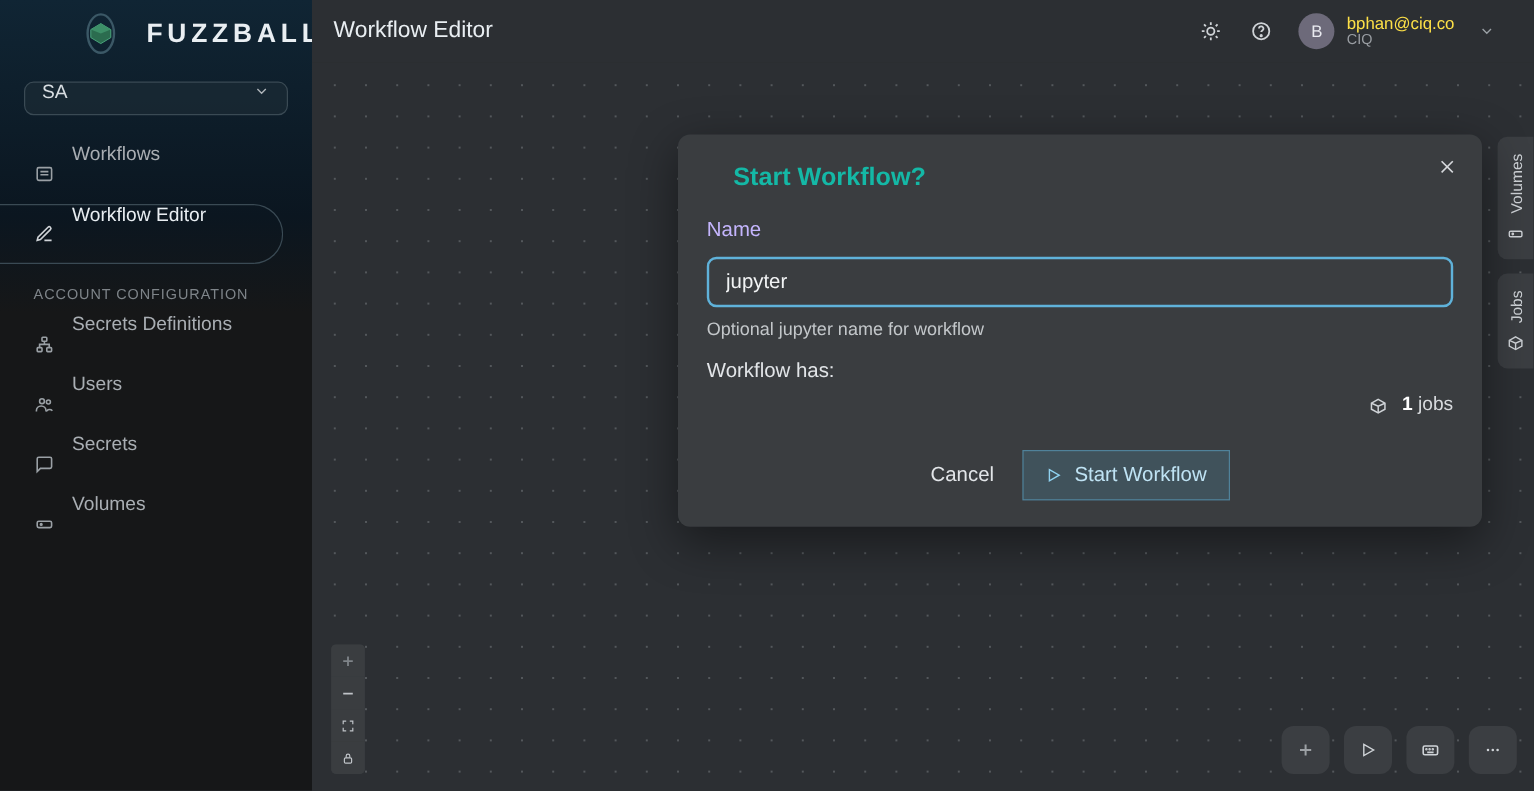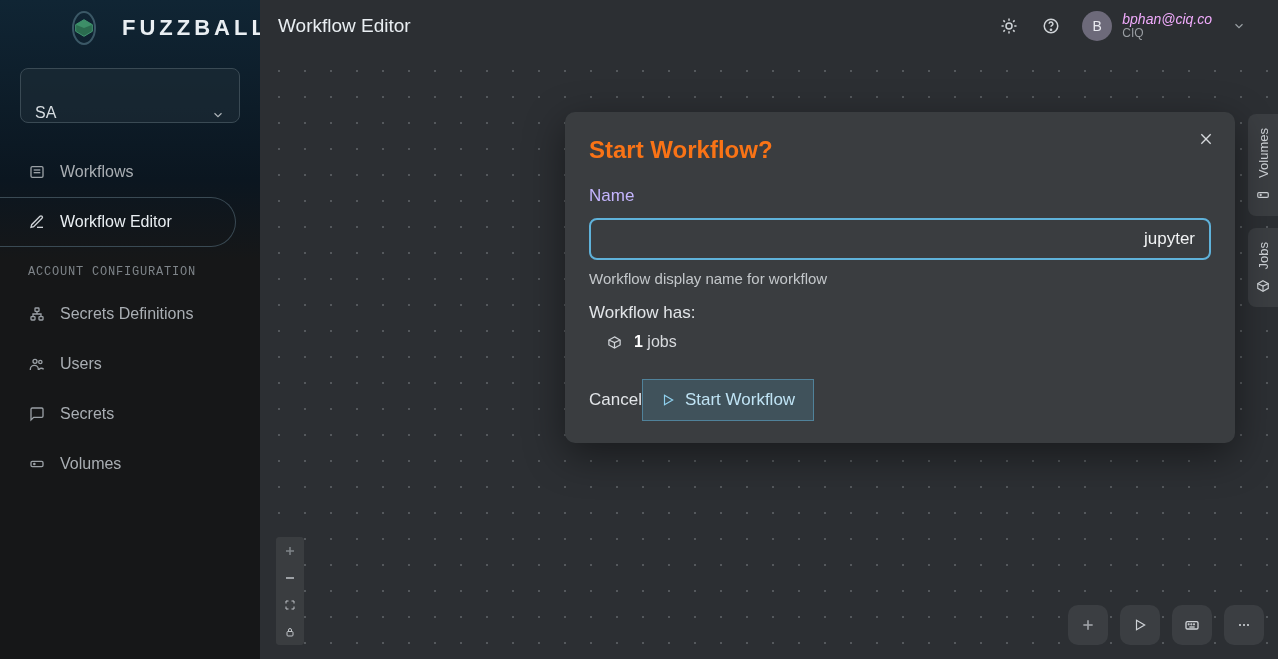--- a/index.html
+++ b/index.html
@@ -16,63 +16,63 @@
   }
   *{box-sizing:border-box;font-family:"Segoe UI",Arial,Helvetica,sans-serif;}
   html,body{margin:0;padding:0;width:1278px;height:659px;overflow:hidden;background:var(--bg);color:var(--text);}
   .app{display:flex;width:100%;height:100%;}
   
   .sidebar{width:260px;height:100%;background:linear-gradient(180deg,#102534 0%,#0b1620 180px,#161718 260px,#161718 100%);position:relative;}
   .logo-row{display:flex;align-items:center;gap:26px;padding:8px 2px 4px 28px;height:52px;margin-left:44px;}
   .logo-circ{width:34px;height:34px;border-radius:50%;border:2px solid #3b5866;display:flex;align-items:center;justify-content:center;}
   .logo-circ svg{width:20px;height:20px;}
   .logo-text{font-size:22px;font-weight:600;letter-spacing:4px;color:#e9eef2;}
-  .project-select{margin:16px 20px 24px 20px;height:55px;border:1px solid #3a4a54;border-radius:8px;background:rgba(30,45,55,.6);display:flex;align-items:flex-end;padding:0 14px;color:#d7dde1;}
+  .project-select{margin:16px 20px 24px 20px;height:28px;border:1px solid #3a4a54;border-radius:8px;background:rgba(30,45,55,.6);display:flex;align-items:flex-start;padding:0 14px;color:#d7dde1;}
   .project-select span{flex:1;font-size:16px;}
   .nav{display:flex;flex-direction:column;}
-  .nav-item{display:flex;align-items:center;gap:14px;padding:0 20px 0 28px;height:50px;color:var(--muted);font-size:16px;cursor:pointer;border-radius:0;}
+  .nav-item{display:flex;gap:14px;padding:0 20px 0 28px;height:50px;color:var(--muted);font-size:16px;cursor:pointer;border-radius:0;}
   .nav-item .ico{width:18px;display:flex;justify-content:center;align-items:center;}
   .nav-item.active{border:1px solid #3a4a54;border-left:none;border-top-right-radius:26px;border-bottom-right-radius:26px;color:#e9eef2;margin-right:24px;height:50px;}
-  .section-label{padding:18px 28px 10px;font-size:12px;letter-spacing:.8px;color:#7e8489;font-family:Liberation Mono, monospace;}
+  .section-label{padding:18px 28px 10px;font-size:12px;letter-spacing:.8px;color:#7e8489;}
   
   .main{flex:1;position:relative;display:flex;flex-direction:column;}
   .topbar{height:52px;display:flex;align-items:center;padding:0 18px;background:var(--bg);}
   .page-title{font-size:19px;color:#e9eef2;}
   .topbar-spacer{flex:1;}
   .top-ico{width:34px;height:34px;display:flex;align-items:center;justify-content:center;color:#cfd3d7;margin:0 4px;border-radius:50%;}
   .avatar{width:30px;height:30px;border-radius:50%;background:#6d6a7a;color:#e9eaf0;display:flex;align-items:center;justify-content:center;font-size:14px;margin-left:10px;margin-right:10px;}
   .userbox{display:flex;flex-direction:column;line-height:1.15;margin-right:6px;}
-  .userbox .email{font-size:14px;color:#f0abfc;font-style:italic;}
+  .userbox .email{font-size:14px;color:#fde047;}
   .userbox .org{font-size:12px;color:#9a9ea3;}
   
   .canvas{flex:1;position:relative;background-color:#2c2f33;
     background-image:radial-gradient(#54585c 1px,transparent 1px);
     background-size:26px 26px;background-position:6px 6px;}
   
   .side-tabs{position:absolute;right:0;top:62px;display:flex;flex-direction:column;gap:12px;}
   .side-tab{background:var(--tile);color:#cfd3d7;border-top-left-radius:8px;border-bottom-left-radius:8px;display:flex;flex-direction:column;align-items:center;justify-content:center;width:30px;padding:14px 0;gap:10px;}
   .side-tab .vlabel{writing-mode:vertical-rl;transform:rotate(180deg);font-size:13px;}
   
   .zoom{position:absolute;left:16px;bottom:14px;width:28px;background:#3a3d40;display:flex;flex-direction:column;border-radius:4px;overflow:hidden;}
   .zoom button{width:28px;height:27px;border:none;background:#3a3d40;color:#bfc3c7;display:flex;align-items:center;justify-content:center;cursor:pointer;}
   
   .fab-row{position:absolute;right:14px;bottom:14px;display:flex;gap:12px;}
   .fab{width:40px;height:40px;border-radius:10px;background:#3b3e42;display:flex;align-items:center;justify-content:center;color:#cfd3d7;cursor:pointer;}
   
   .dialog{position:absolute;left:305px;top:60px;width:670px;background:var(--dialog);border-radius:10px;padding:24px 24px 22px 24px;box-shadow:0 12px 40px rgba(0,0,0,.45);}
-  .dlg-title{font-size:24px;font-weight:600;color:#f97316;}
+  .dlg-title{font-size:21px;font-weight:600;color:#14b8a6;margin-left:22px;}
   .dlg-close{position:absolute;top:16px;right:18px;color:#d6d9dc;cursor:pointer;width:22px;height:22px;display:flex;align-items:center;justify-content:center;}
   .field-label{margin-top:22px;font-size:17px;color:#c4b5fd;}
-  .field-input{margin-top:12px;width:100%;height:42px;border-radius:8px;border:2px solid var(--accent);background:transparent;color:#f1f3f4;font-size:17px;padding:0 14px;outline:none;text-align:right;}
+  .field-input{margin-top:12px;width:100%;height:42px;border-radius:8px;border:2px solid var(--accent);background:transparent;color:#f1f3f4;font-size:17px;padding:0 14px;outline:none;}
   .field-help{margin-top:10px;font-size:15px;color:#c3c7ca;}
   .summary-title{margin-top:16px;font-size:17px;color:#e2e5e8;}
-  .summary-list{margin-top:10px;display:flex;flex-direction:column;gap:6px;padding-left:18px;}
+  .summary-list{margin-top:10px;display:flex;flex-direction:column;gap:6px;padding-left:18px;align-items:flex-end;}
   .summary-item{display:flex;align-items:center;gap:12px;color:#d7dadd;font-size:16px;}
   .summary-item b{color:#fff;font-weight:700;}
-  .actions{display:flex;justify-content:flex-start;align-items:center;margin-top:28px;}
+  .actions{display:flex;justify-content:center;align-items:center;gap:24px;margin-top:28px;}
   .btn-cancel{color:#e2e5e8;font-size:17px;cursor:pointer;}
   .btn-primary{display:flex;align-items:center;gap:10px;background:rgba(95,178,218,.18);border:1px solid rgba(95,178,218,.5);border-radius:0;padding:10px 18px;color:#bfe3f4;font-size:17px;cursor:pointer;}
   svg{display:block;}
 </style>
 </head>
 <body>
 
 <div class="app">
 
   <aside class="sidebar">
@@ -273,21 +273,21 @@
         <div class="dlg-title">Start Workflow?</div>
         <div class="dlg-close">
           <svg width="16" height="16" viewBox="0 0 24 24" stroke="#d6d9dc" stroke-width="2">
               <line x1="5" y1="5" x2="19" y2="19"></line>
               <line x1="19" y1="5" x2="5" y2="19"></line>
             </svg>
         </div>
 
         <div class="field-label">Name</div>
         <input class="field-input" value="jupyter" style="">
-        <div class="field-help">Workflow display name for workflow</div>
+        <div class="field-help">Optional jupyter name for workflow</div>
 
         <div class="summary-title">Workflow has:</div>
         <div class="summary-list">
           <div class="summary-item">
             <svg width="15" height="15" viewBox="0 0 24 24" fill="none" stroke="#cfd3d7" stroke-width="2">
                 <polygon points="12 3 21 8 21 16 12 21 3 16 3 8"></polygon>
                 <polyline points="3 8 12 12 21 8"></polyline>
                 <line x1="12" y1="12" x2="12" y2="21"></line>
               </svg>
             <span><b>1</b><span> jobs</span></span>

